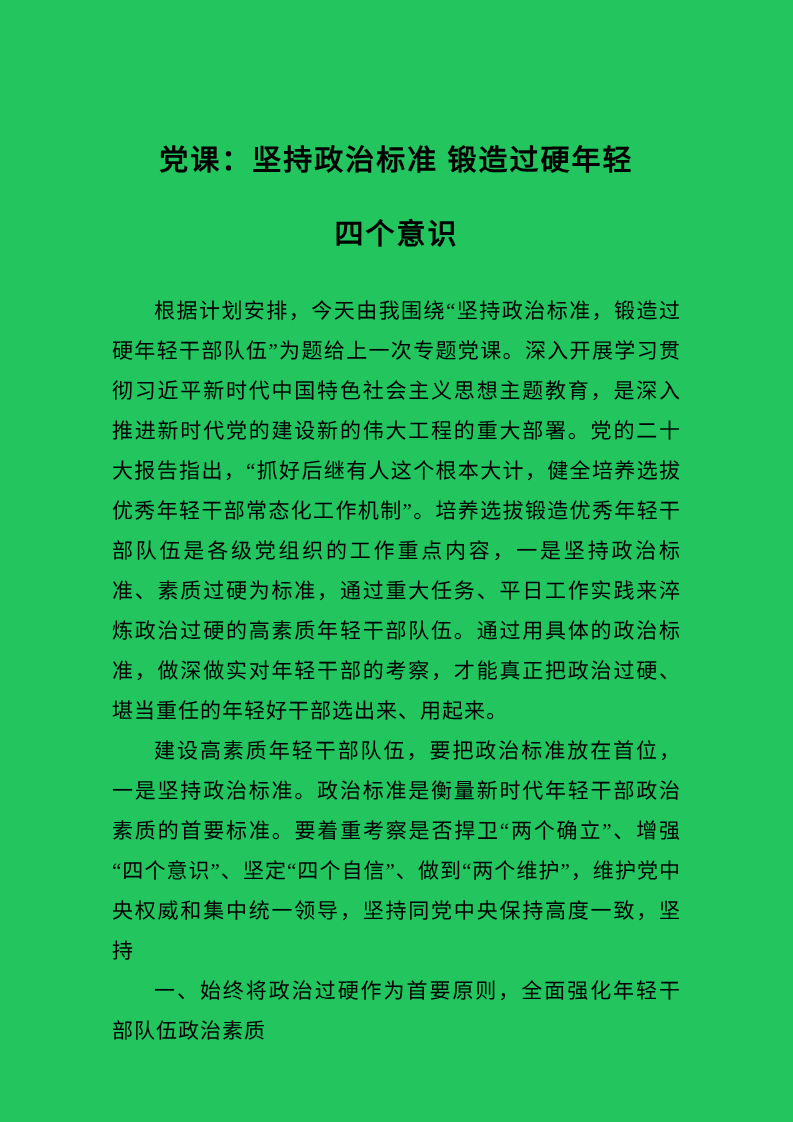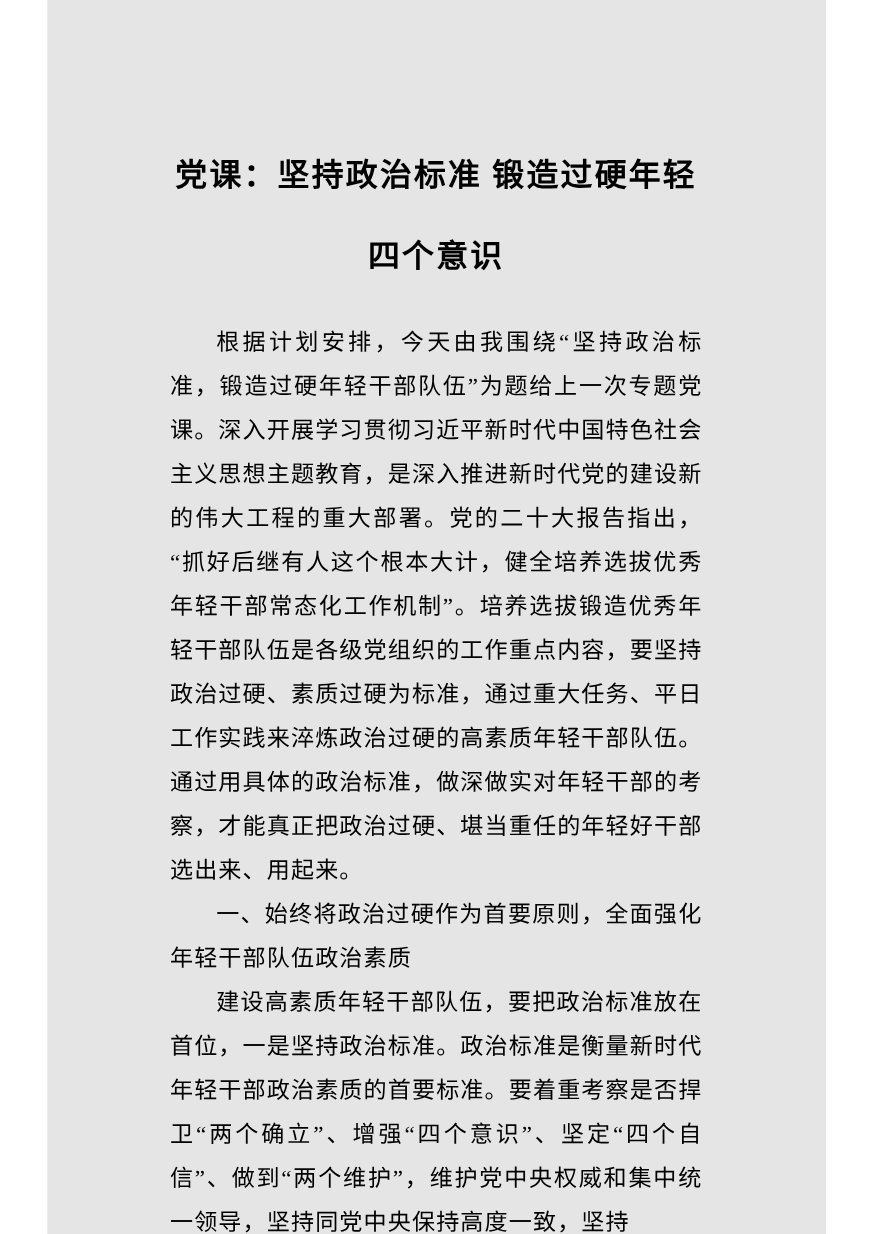--- a/index.html
+++ b/index.html
@@ -2,24 +2,24 @@
 <html lang="zh-CN"><head>
 <meta charset="utf-8">
 <style>
   html, body {
     margin: 0;
     padding: 0;
     background: #ffffff;
   }
   .page {
     position: relative;
-    width: 708px;
+    width: 793px;
     height: 1122px;
     margin: 0 auto;
-    background: #e5e5e5;
+    background: #22c55e;
     color: #000000;
     overflow: hidden;
     font-family: "Liberation Serif", "DejaVu Serif", serif;
   }
   .doc {
     padding: 104px 112px 0 112px;
   }
   .title {
     font-size: 29px;
     font-weight: 700;
@@ -47,19 +47,19 @@
 
 <div class="page">
   <div class="doc">
 
     <h1 class="title">
       <span>党课：坚持政治标准 锻造过硬年轻</span><br>
       <span>四个意识</span>
     </h1>
 
     <div class="body-text">
-      <p class="para">根据计划安排，今天由我围绕“坚持政治标准，锻造过硬年轻干部队伍”为题给上一次专题党课。深入开展学习贯彻习近平新时代中国特色社会主义思想主题教育，是深入推进新时代党的建设新的伟大工程的重大部署。党的二十大报告指出，“抓好后继有人这个根本大计，健全培养选拔优秀年轻干部常态化工作机制”。培养选拔锻造优秀年轻干部队伍是各级党组织的工作重点内容，要坚持政治过硬、素质过硬为标准，通过重大任务、平日工作实践来淬炼政治过硬的高素质年轻干部队伍。通过用具体的政治标准，做深做实对年轻干部的考察，才能真正把政治过硬、堪当重任的年轻好干部选出来、用起来。</p>
+      <p class="para">根据计划安排，今天由我围绕“坚持政治标准，锻造过硬年轻干部队伍”为题给上一次专题党课。深入开展学习贯彻习近平新时代中国特色社会主义思想主题教育，是深入推进新时代党的建设新的伟大工程的重大部署。党的二十大报告指出，“抓好后继有人这个根本大计，健全培养选拔优秀年轻干部常态化工作机制”。培养选拔锻造优秀年轻干部队伍是各级党组织的工作重点内容，一是坚持政治标准、素质过硬为标准，通过重大任务、平日工作实践来淬炼政治过硬的高素质年轻干部队伍。通过用具体的政治标准，做深做实对年轻干部的考察，才能真正把政治过硬、堪当重任的年轻好干部选出来、用起来。</p>
+      <p class="para">建设高素质年轻干部队伍，要把政治标准放在首位，一是坚持政治标准。政治标准是衡量新时代年轻干部政治素质的首要标准。要着重考察是否捍卫“两个确立”、增强“四个意识”、坚定“四个自信”、做到“两个维护”，维护党中央权威和集中统一领导，坚持同党中央保持高度一致，坚持</p>
       <p class="para">一、始终将政治过硬作为首要原则，全面强化年轻干部队伍政治素质</p>
-      <p class="para">建设高素质年轻干部队伍，要把政治标准放在首位，一是坚持政治标准。政治标准是衡量新时代年轻干部政治素质的首要标准。要着重考察是否捍卫“两个确立”、增强“四个意识”、坚定“四个自信”、做到“两个维护”，维护党中央权威和集中统一领导，坚持同党中央保持高度一致，坚持</p>
     </div>
 
   </div>
 </div>
 
 </body></html>

